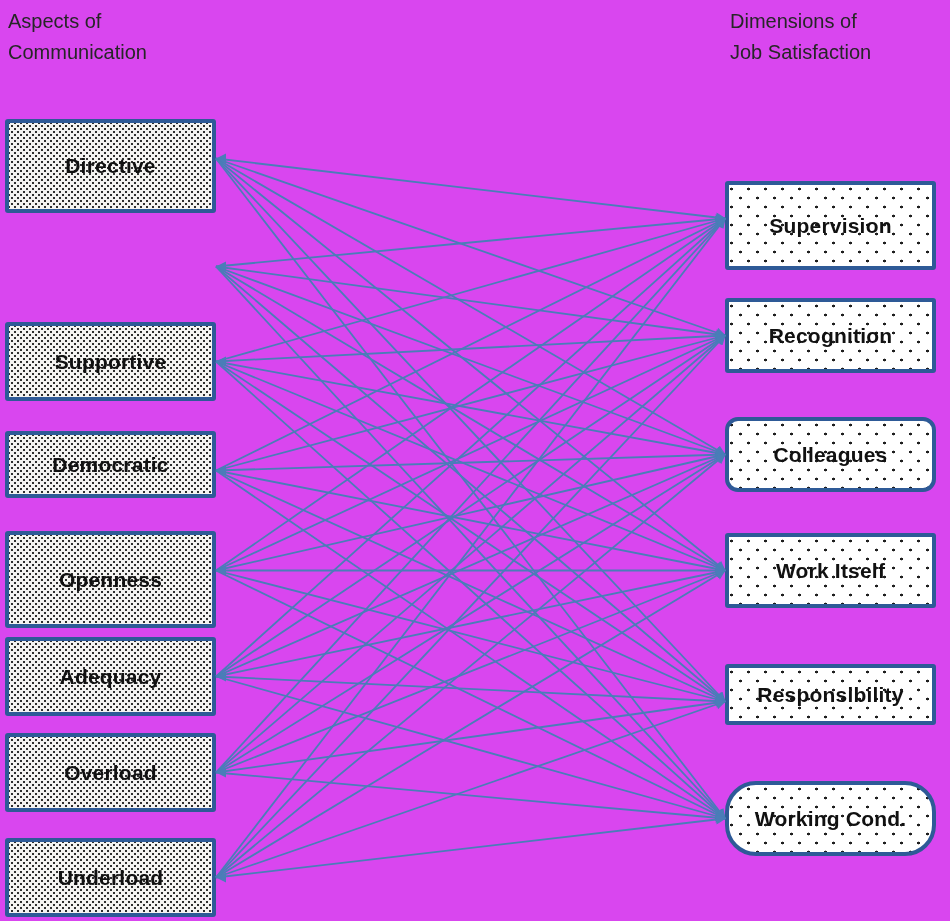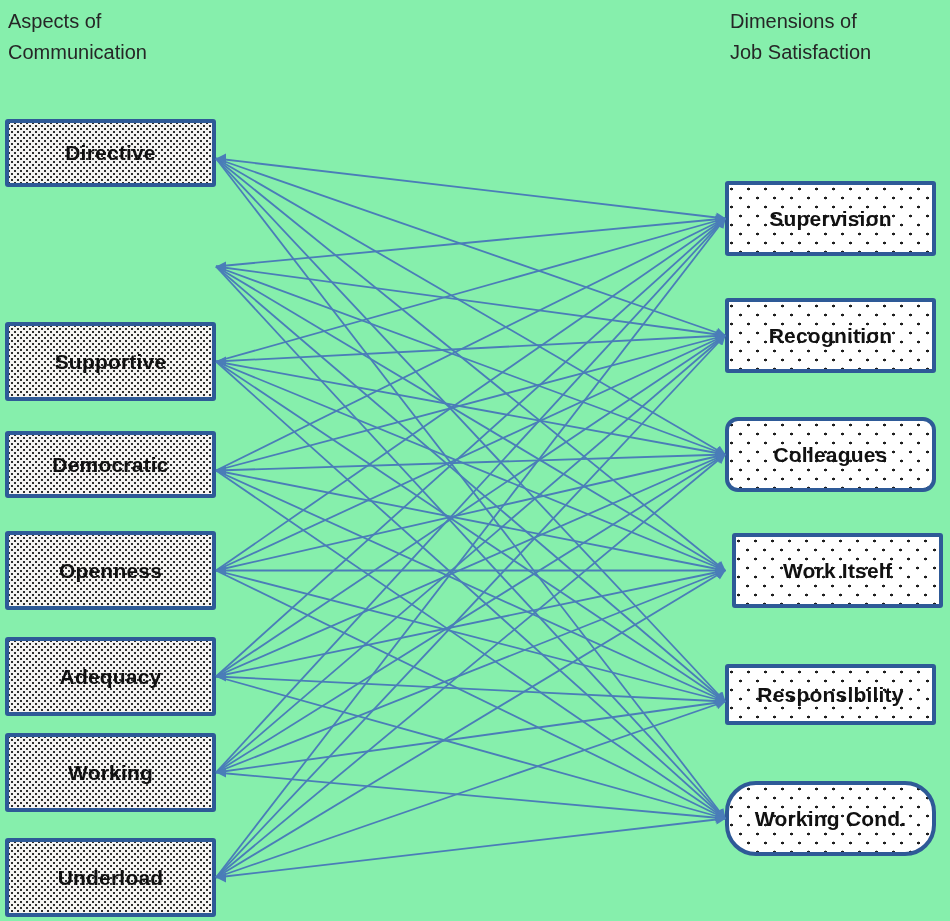--- a/index.html
+++ b/index.html
@@ -5,21 +5,21 @@
   html, body {
     margin: 0;
     padding: 0;
     background: #ffffff;
     font-family: "Liberation Sans", sans-serif;
   }
   #diagram-canvas {
     position: relative;
     width: 950px;
     height: 921px;
-    background: #86efac;
+    background: #d946ef;
     overflow: hidden;
   }
   .col-header {
     position: absolute;
     top: 6px;
     font-size: 20px;
     line-height: 1.55;
     color: #262626;
     white-space: pre-line;
   }
@@ -74,51 +74,51 @@
 </style>
 </head>
 <body>
 
 <div id="diagram-canvas">
   <div id="header-left" class="col-header">Aspects of
 Communication</div>
   <div id="header-right" class="col-header">Dimensions of
 Job Satisfaction</div>
 
-<div class="node-box node-left" style="top: 119px; height: 68px; text-align: right;">
+<div class="node-box node-left" style="top: 119px; height: 94px; text-align: right;">
       <span class="node-label">Directive</span>
     </div>
     <div class="node-box node-left" style="top: 322px; height: 79px;">
       <span class="node-label">Supportive</span>
     </div>
     <div class="node-box node-left" style="top: 431px; height: 67px;">
       <span class="node-label">Democratic</span>
     </div>
-    <div class="node-box node-left" style="top: 531px; height: 79px;">
+    <div class="node-box node-left" style="top: 531px; height: 97px;">
       <span class="node-label">Openness</span>
     </div>
     <div class="node-box node-left" style="top: 637px; height: 79px;">
       <span class="node-label">Adequacy</span>
     </div>
     <div class="node-box node-left" style="top: 733px; height: 79px;">
-      <span class="node-label">Working</span>
+      <span class="node-label">Overload</span>
     </div>
     <div class="node-box node-left" style="top: 838px; height: 79px;">
       <span class="node-label">Underload</span>
     </div>
-    <div class="node-box node-right" style="top: 181px; height: 75px;">
+    <div class="node-box node-right" style="top: 181px; height: 89px;">
       <span class="node-label">Supervision</span>
     </div>
     <div class="node-box node-right" style="top: 298px; height: 75px;">
       <span class="node-label">Recognition</span>
     </div>
     <div class="node-box node-right" style="top: 417px; height: 75px; border-radius: 13px;">
       <span class="node-label">Colleagues</span>
     </div>
-    <div class="node-box node-right" style="top: 533px; height: 75px; margin-left: 7px;">
+    <div class="node-box node-right" style="top: 533px; height: 75px;">
       <span class="node-label">Work Itself</span>
     </div>
     <div class="node-box node-right" style="top: 664px; height: 61px;">
       <span class="node-label">Responsibility</span>
     </div>
     <div class="node-box node-right" style="top: 781px; height: 75px; border-radius: 31px;">
       <span class="node-label">Working Cond.</span>
     </div>
     <svg id="connection-lines" width="950" height="921" viewBox="0 0 950 921">
       <defs>

